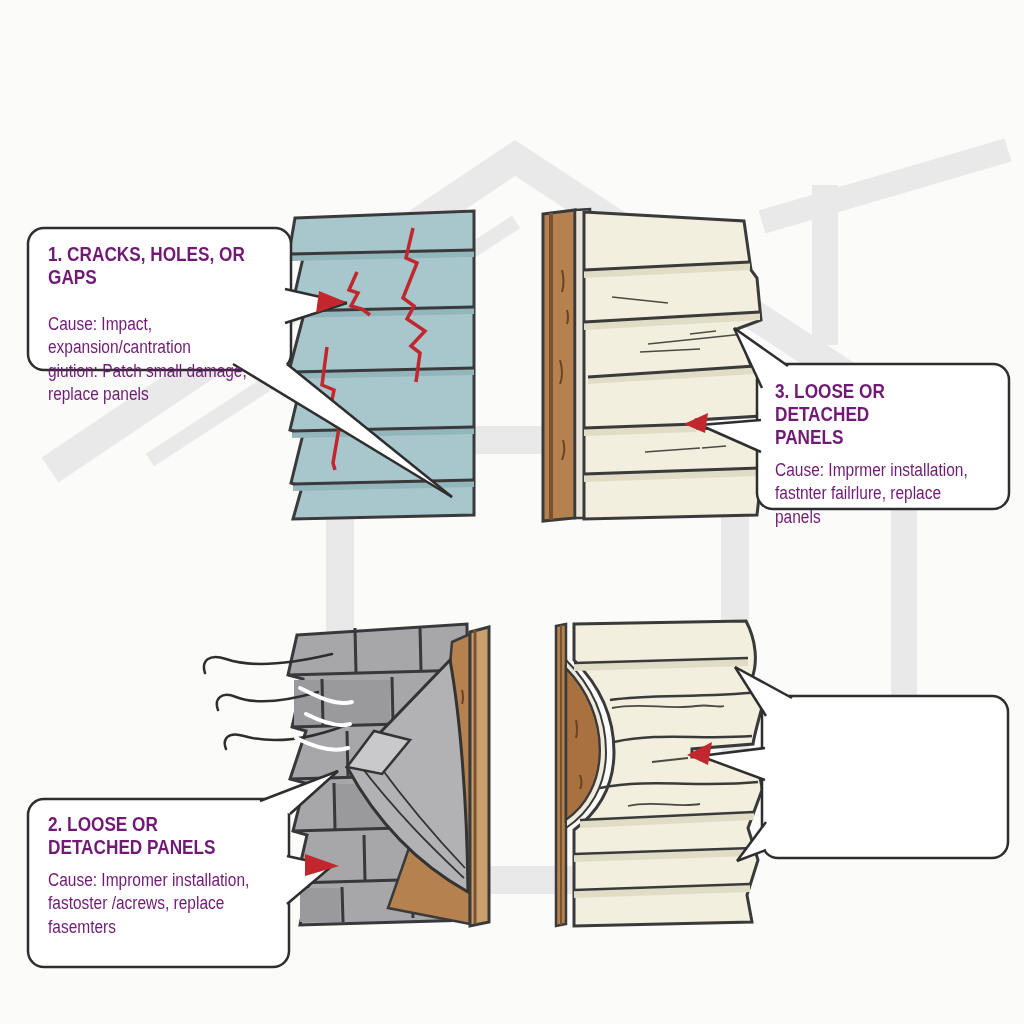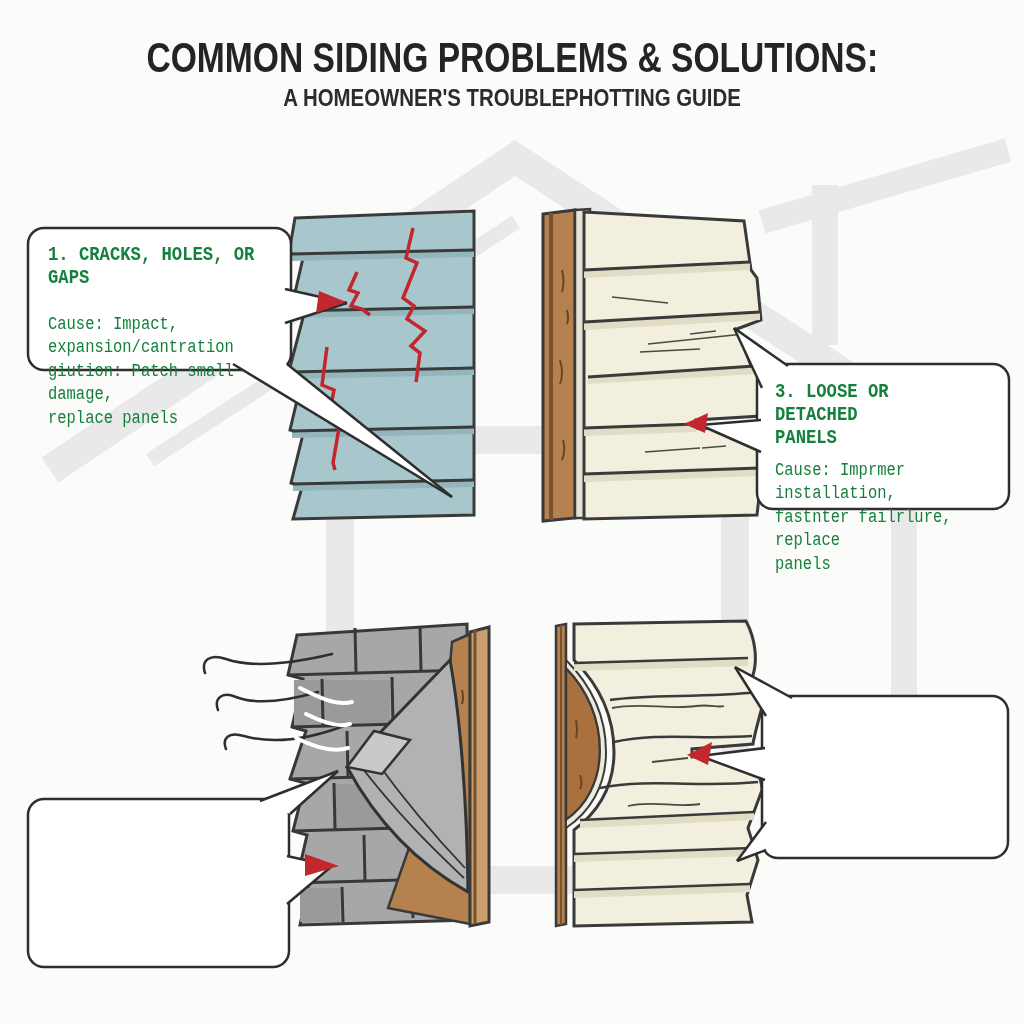--- a/index.html
+++ b/index.html
@@ -5,21 +5,21 @@
   html,body{margin:0;padding:0;background:#fbfbfa;}
   .stage{position:relative;width:1024px;height:1024px;overflow:hidden;
          font-family:"Liberation Sans",sans-serif;background:#fbfbfa;}
   .stage svg{position:absolute;left:0;top:0;}
   .hdr{position:absolute;left:0;top:34px;width:1024px;text-align:center;}
   .title{display:inline-block;font-size:42px;font-weight:bold;color:#242424;
          transform:scaleX(0.8);white-space:nowrap;letter-spacing:0;}
   .subtitle{display:block;margin-top:2px;}
   .subtitle span{display:inline-block;font-size:24px;font-weight:bold;color:#2c2c2c;
          transform:scaleX(0.85);white-space:nowrap;}
-  .co{position:absolute;color:#15803d;width:260px;font-family:Liberation Mono, monospace;}
+  .co{position:absolute;color:#701a75;width:260px;}
   .co-head{font-weight:bold;font-size:20px;line-height:1.15;white-space:pre-line;
            transform:scaleX(0.86);transform-origin:0 0;}
   .co-body{font-size:18px;line-height:1.3;white-space:pre-line;
            transform:scaleX(0.86);transform-origin:0 0;}
   .co1 .co-head{margin-bottom:24px;}
   .co2 .co-head{margin-bottom:10px;}
   .co3 .co-head{margin-bottom:10px;}
   .co4 .co-head{margin-bottom:18px;transform:scaleX(0.78);}
 </style>
 </head>
@@ -232,32 +232,35 @@
   </g>
 
   <g>
     <polygon fill="#c1272d" points="319,291 316,313 346,302"></polygon>
     <polygon fill="#c1272d" points="708,413 705,433 684,424"></polygon>
     <polygon fill="#c1272d" points="305,854 305,876 339,866"></polygon>
     <polygon fill="#c1272d" points="712,742 708,765 687,755"></polygon>
   </g>
 </svg>
 
-  <div class="hdr">
-    <div class="title">COMMON SIDING PROBLEMS &amp; SOLUTIONS:</div>
-    <div class="subtitle"><span>A HOMEOWNER'S TROUBLEPHOTTING GUIDE</span></div>
-  </div>
 
   <div class="co co1" style="left:48px;top:243px;">
     <div class="co-head">1. CRACKS, HOLES, OR GAPS</div>
     <div class="co-body">Cause: Impact, expansion/cantration
 giution: Patch small damage,
 replace panels</div>
   </div>
   <div class="co co2" style="left:775px;top:380px;width:230px;">
     <div class="co-head">3. LOOSE OR DETACHED
 PANELS</div>
     <div class="co-body">Cause: Imprmer installation,
 fastnter failrlure, replace
 panels</div>
   </div>
+  <div class="co co3" style="left:48px;top:813px;">
+    <div class="co-head">2. LOOSE OR
+DETACHED PANELS</div>
+    <div class="co-body">Cause: Impromer installation,
+fastoster /acrews, replace
+fasemters</div>
+  </div>
 
 </div>
 
 </body></html>

